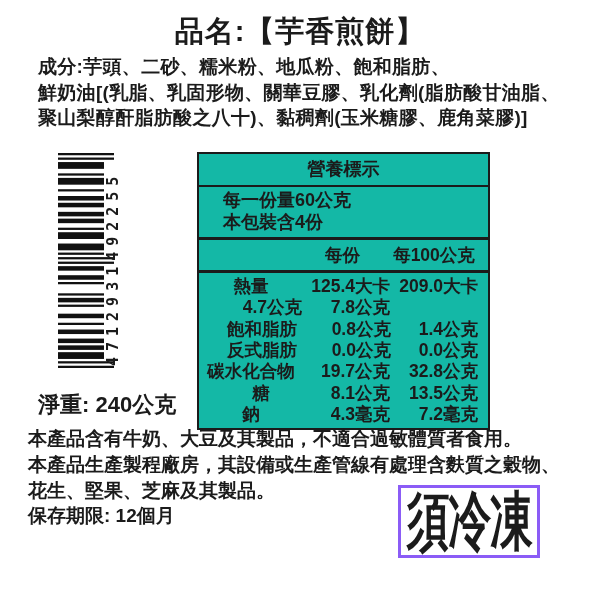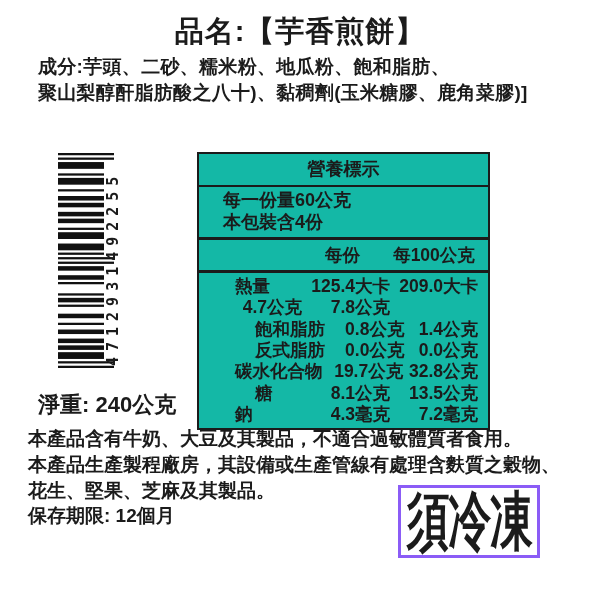--- a/index.html
+++ b/index.html
@@ -61,21 +61,21 @@
   .nt-cols {
     display:flex; align-items:center;
     border-bottom:3px solid #1b1b1b; padding:3px 10px 3px 8px;
     font-size:17.5px; white-space:nowrap;
   }
   .nt-body {
     flex:1; display:flex; flex-direction:column;
     justify-content:space-around; padding:2px 10px 3px 8px;
   }
   .nt-row { display:flex; font-size:17.5px; line-height:20px; white-space:nowrap; }
-  .nt-label { flex:1; text-align:left;margin-left:28px; }
+  .nt-label { flex:1; text-align:center; }
   .nt-row.indent .nt-label { padding-left:20px; }
   .nt-c1 { width:95px; text-align:right; }
   .nt-c2 { width:88px; text-align:right; }
   .nt-cols .nt-c1, .nt-cols .nt-c2 { text-align:center; }
 
   .notices {
     position:absolute; left:28px; top:426px; width:565px;
     font-size:19px; line-height:25.8px; white-space:nowrap;
   }
 
@@ -92,20 +92,21 @@
 </style>
 </head>
 <body>
 
 <div class="sheet">
 
   <div class="title">品名:【芋香煎餅】</div>
 
   <div class="ingredients">
     <div>成分:芋頭、二砂、糯米粉、地瓜粉、飽和脂肪、</div>
+    <div>鮮奶油[(乳脂、乳固形物、關華豆膠、乳化劑(脂肪酸甘油脂、</div>
     <div>聚山梨醇酐脂肪酸之八十)、黏稠劑(玉米糖膠、鹿角菜膠)]</div>
   </div>
 
   <div class="barcode">
     <svg id="barcode-bars" width="215" height="58">
         <rect x="0.00" y="0" width="2.26" height="56" fill="#111111"></rect>
         <rect x="4.53" y="0" width="2.26" height="56" fill="#111111"></rect>
         <rect x="9.05" y="0" width="6.79" height="46" fill="#111111"></rect>
         <rect x="18.11" y="0" width="4.53" height="46" fill="#111111"></rect>
         <rect x="24.89" y="0" width="4.53" height="46" fill="#111111"></rect>

